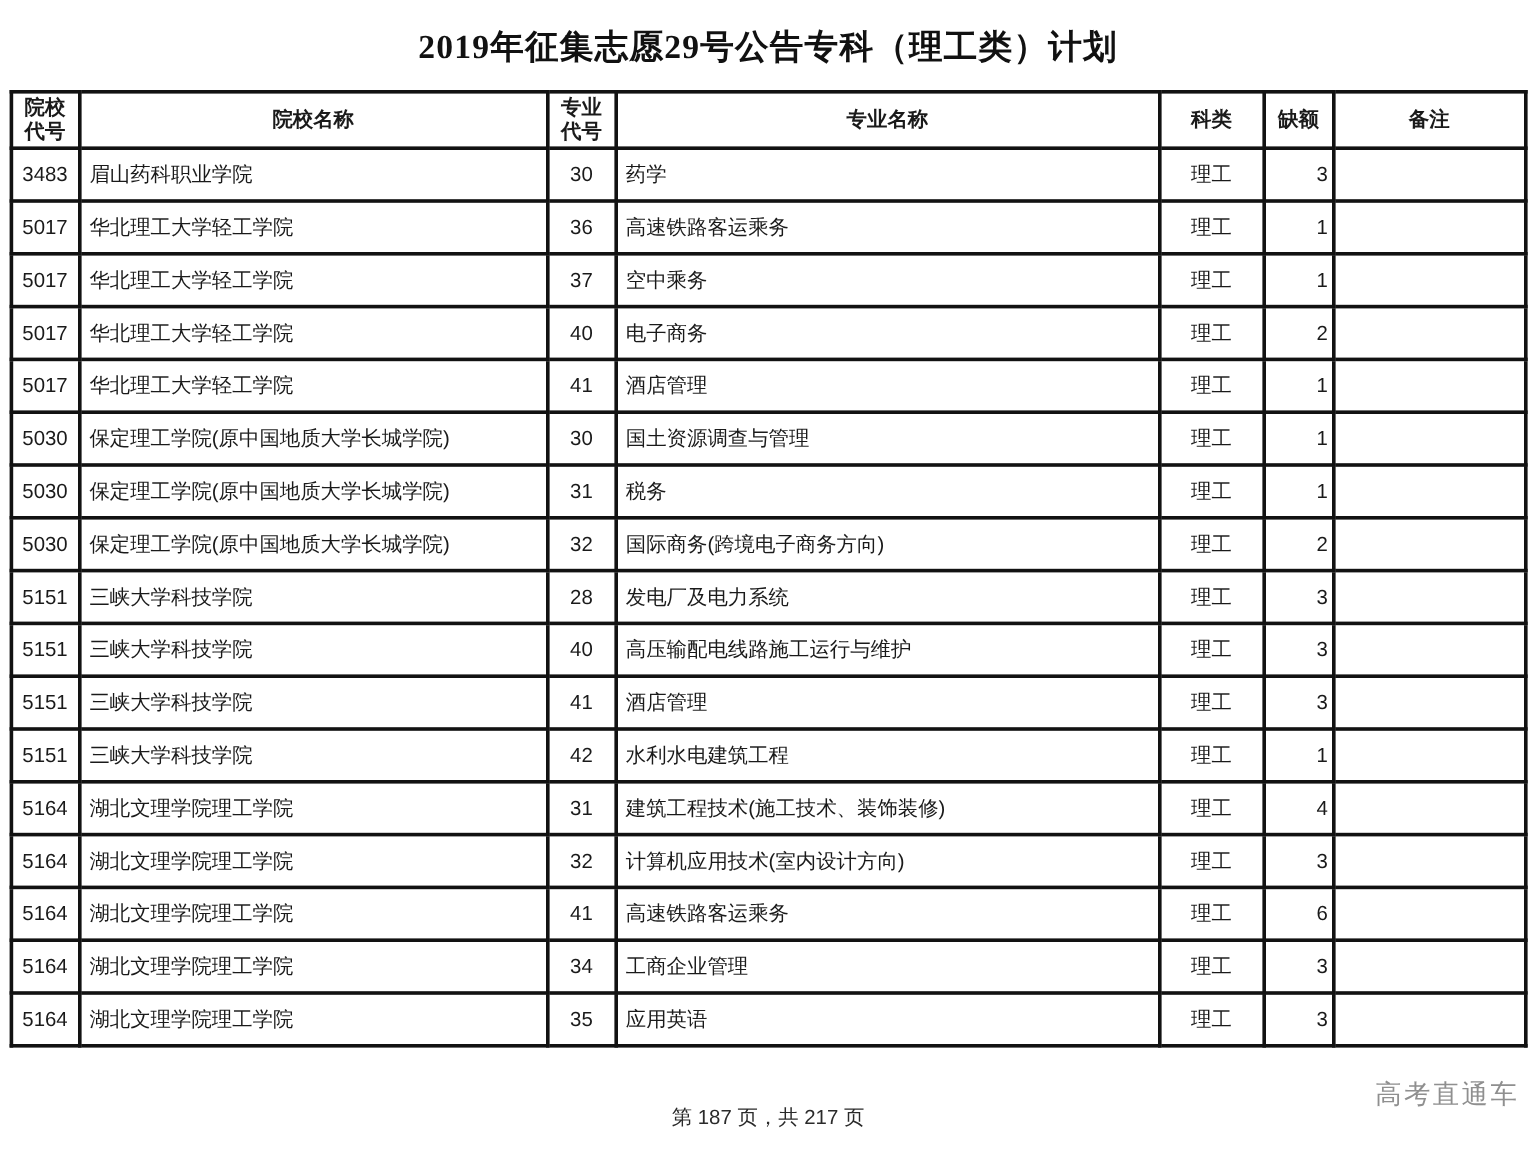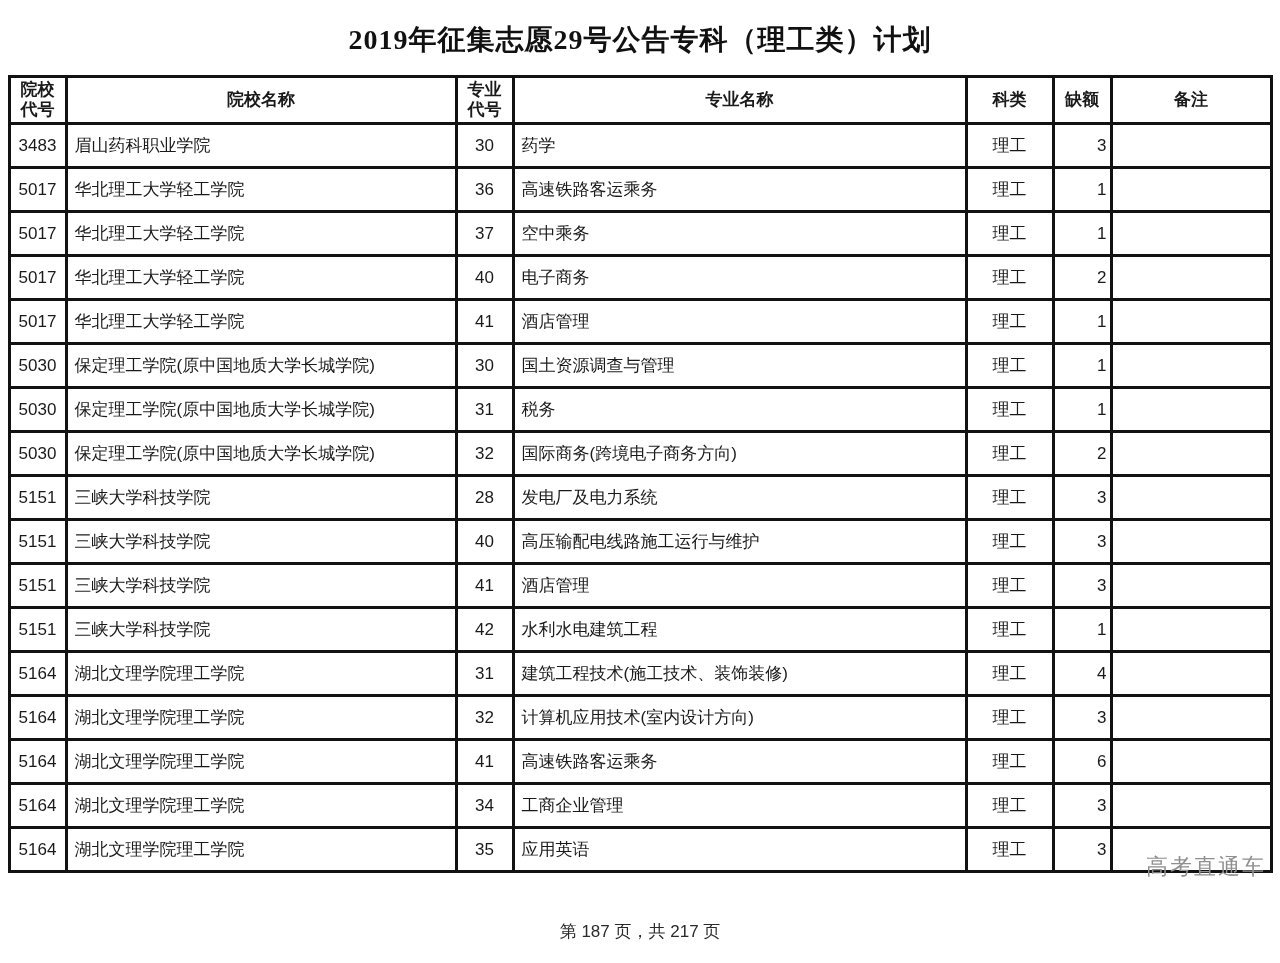--- a/index.html
+++ b/index.html
@@ -55,21 +55,21 @@
     left: 0;
     bottom: 20px;
     width: 100%;
     text-align: center;
     font-size: 17px;
     color: #2a2a2a;
   }
   .watermark {
     position: absolute;
     right: 14px;
-    top: 852px;
+    top: 897px;
     font-size: 22px;
     color: #8f8f8f;
     letter-spacing: 2px;
   }
 </style>
 </head>
 <body>
 
 <div class="page-title">2019年征集志愿29号公告专科（理工类）计划</div>
 

